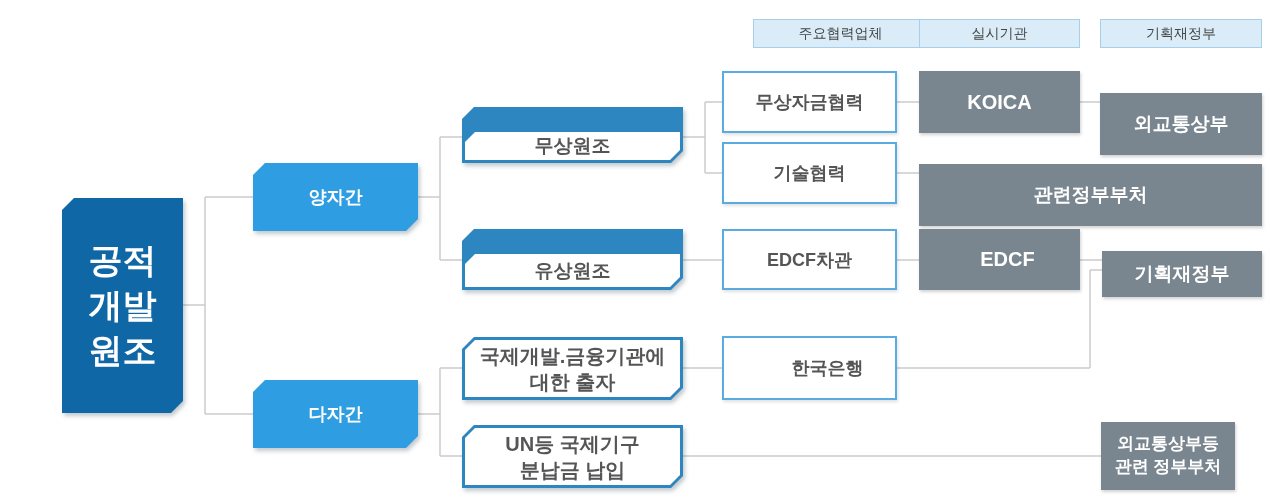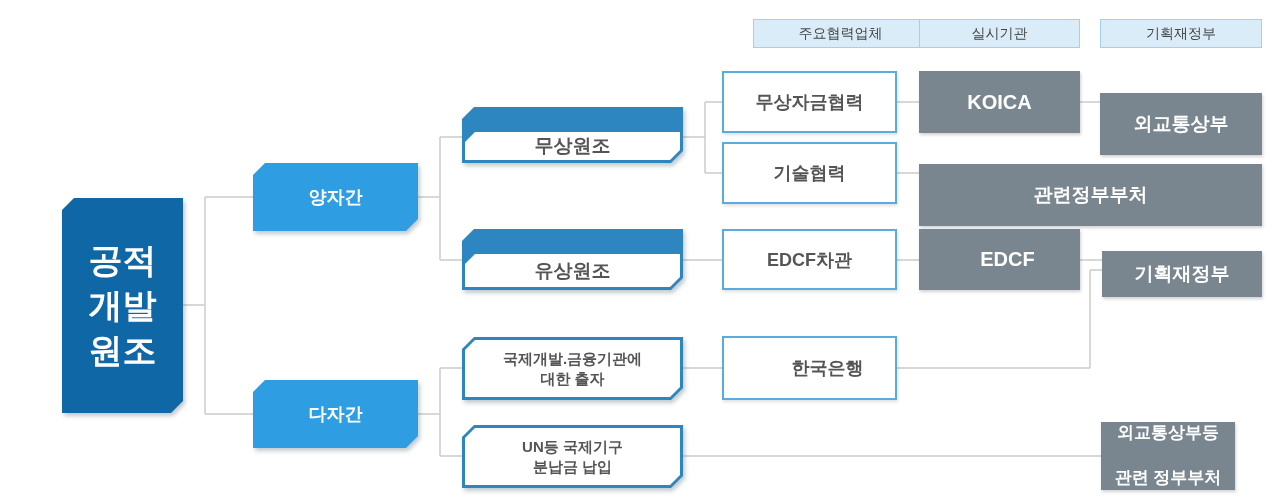--- a/index.html
+++ b/index.html
@@ -47,21 +47,21 @@
     position:absolute; inset:3px; background:#ffffff;
     clip-path:polygon(10px 0, 100% 0, 100% calc(100% - 10px), calc(100% - 10px) 100%, 0 100%, 0 10px);
     display:flex; flex-direction:column; align-items:center; justify-content:center;
     color:var(--text-dark,#555555); font-weight:600; text-align:center;
   }
 
   .fs20 { font-size:20px; }
   .fs19 { font-size:19px;margin-top:22px; }
   .fs18 { font-size:18px; }
   .fs17 { font-size:17px; line-height:1.35; }
-  .fs15 { font-size:15px; line-height:1.3; }
+  .fs15 { font-size:20px; line-height:1.3; }
   .block { display:block; }
 </style>
 </head>
 <body>
 
 <div class="canvas">
 
   <svg class="connectors" width="1270" height="498">
     <path style="stroke:var(--connector,#cccccc);" stroke-width="1.5" fill="none" d="
       M183 305 h22  M205 197 v217  M205 197 h48  M205 414 h48
@@ -156,18 +156,18 @@
   <div class="abs gray fs20" style="left:919px; top:229px; width:161px; height:61px;padding-left:16px;">
     <span>EDCF</span>
   </div>
 
   <div class="abs gray fs19" style="left:1100px; top:71px; width:162px; height:62px;">
     <span>외교통상부</span>
   </div>
   <div class="abs gray fs19" style="left:1102px; top:229px; width:160px; height:46px;">
     <span>기획재정부</span>
   </div>
-  <div class="abs gray fs17" style="left:1101px; top:422px; width:134px; height:68px;justify-content:space-between;">
+  <div class="abs gray fs17" style="left:1101px; top:422px; width:134px; height:68px;">
     <span class="block">외교통상부등</span>
     <span class="block">관련 정부부처</span>
   </div>
 
 </div>
 
 </body></html>

